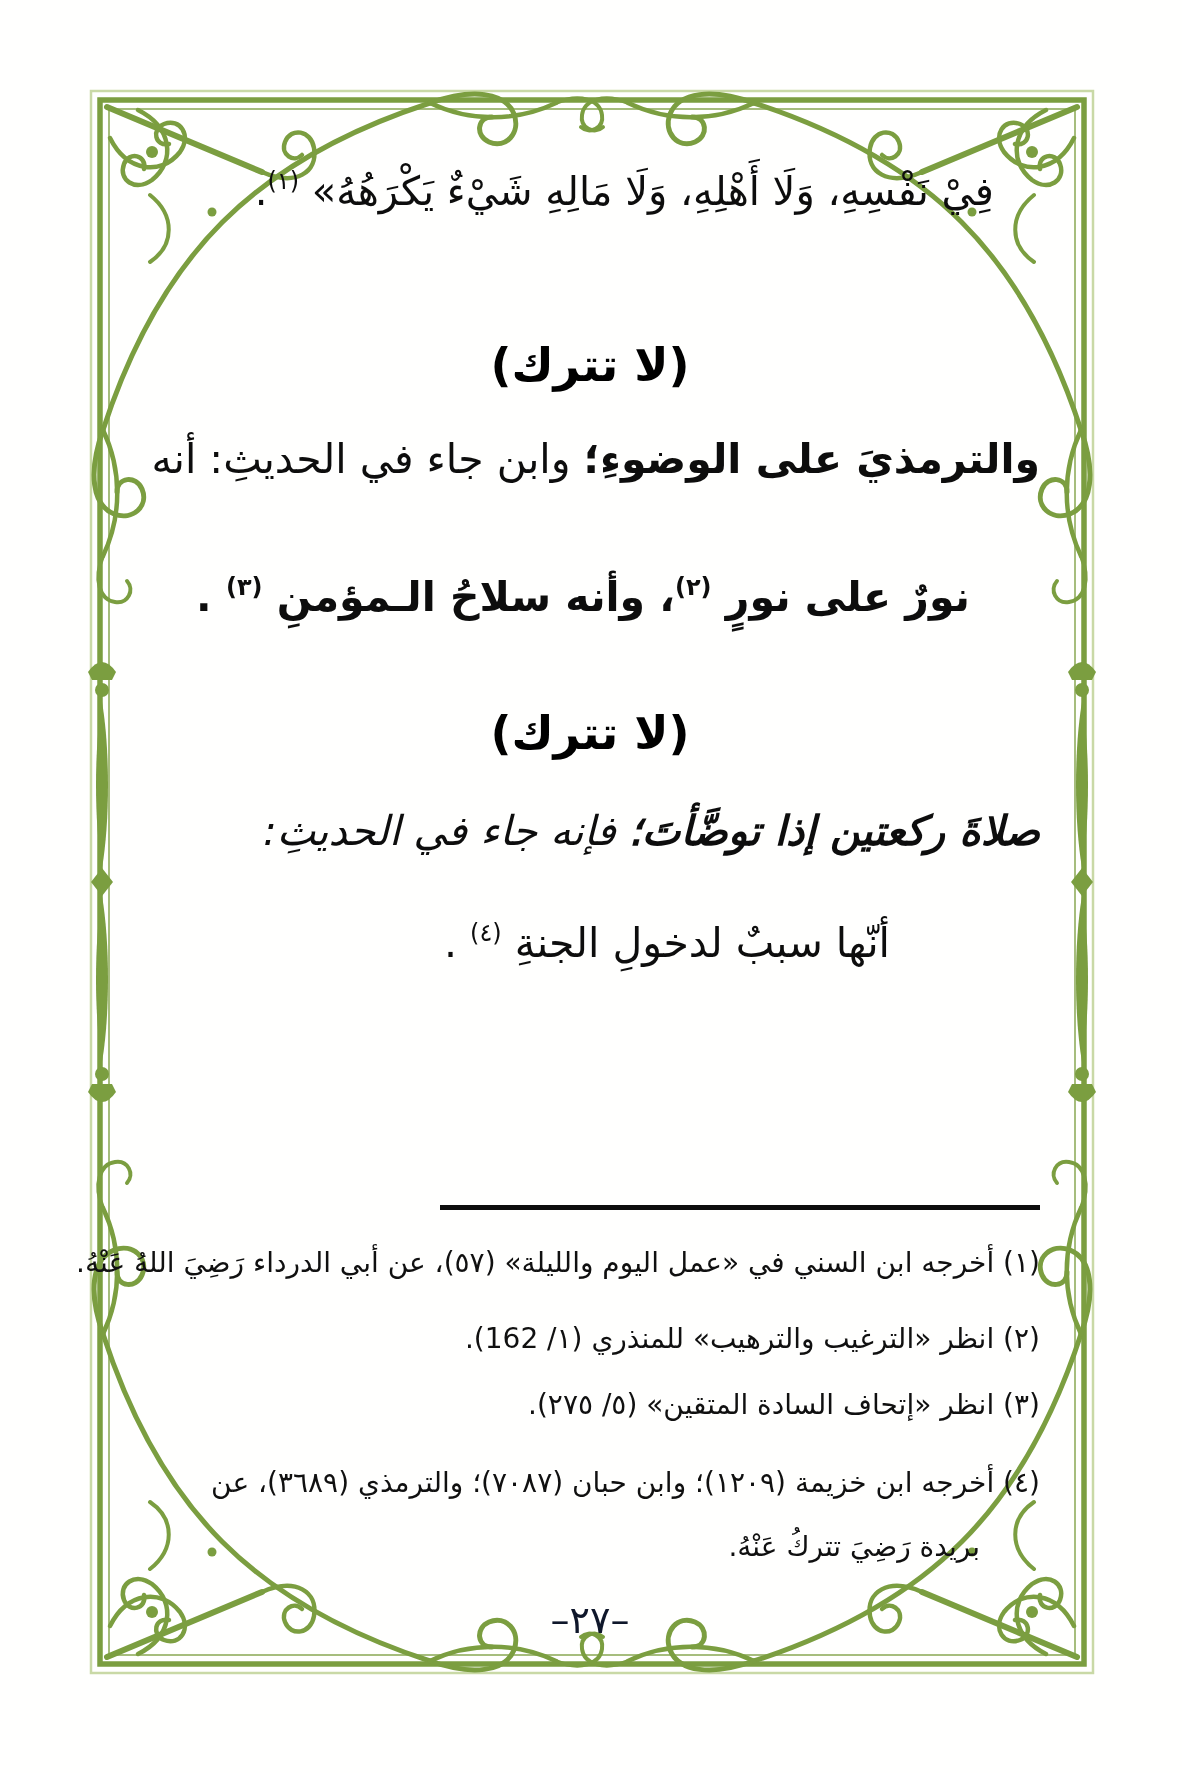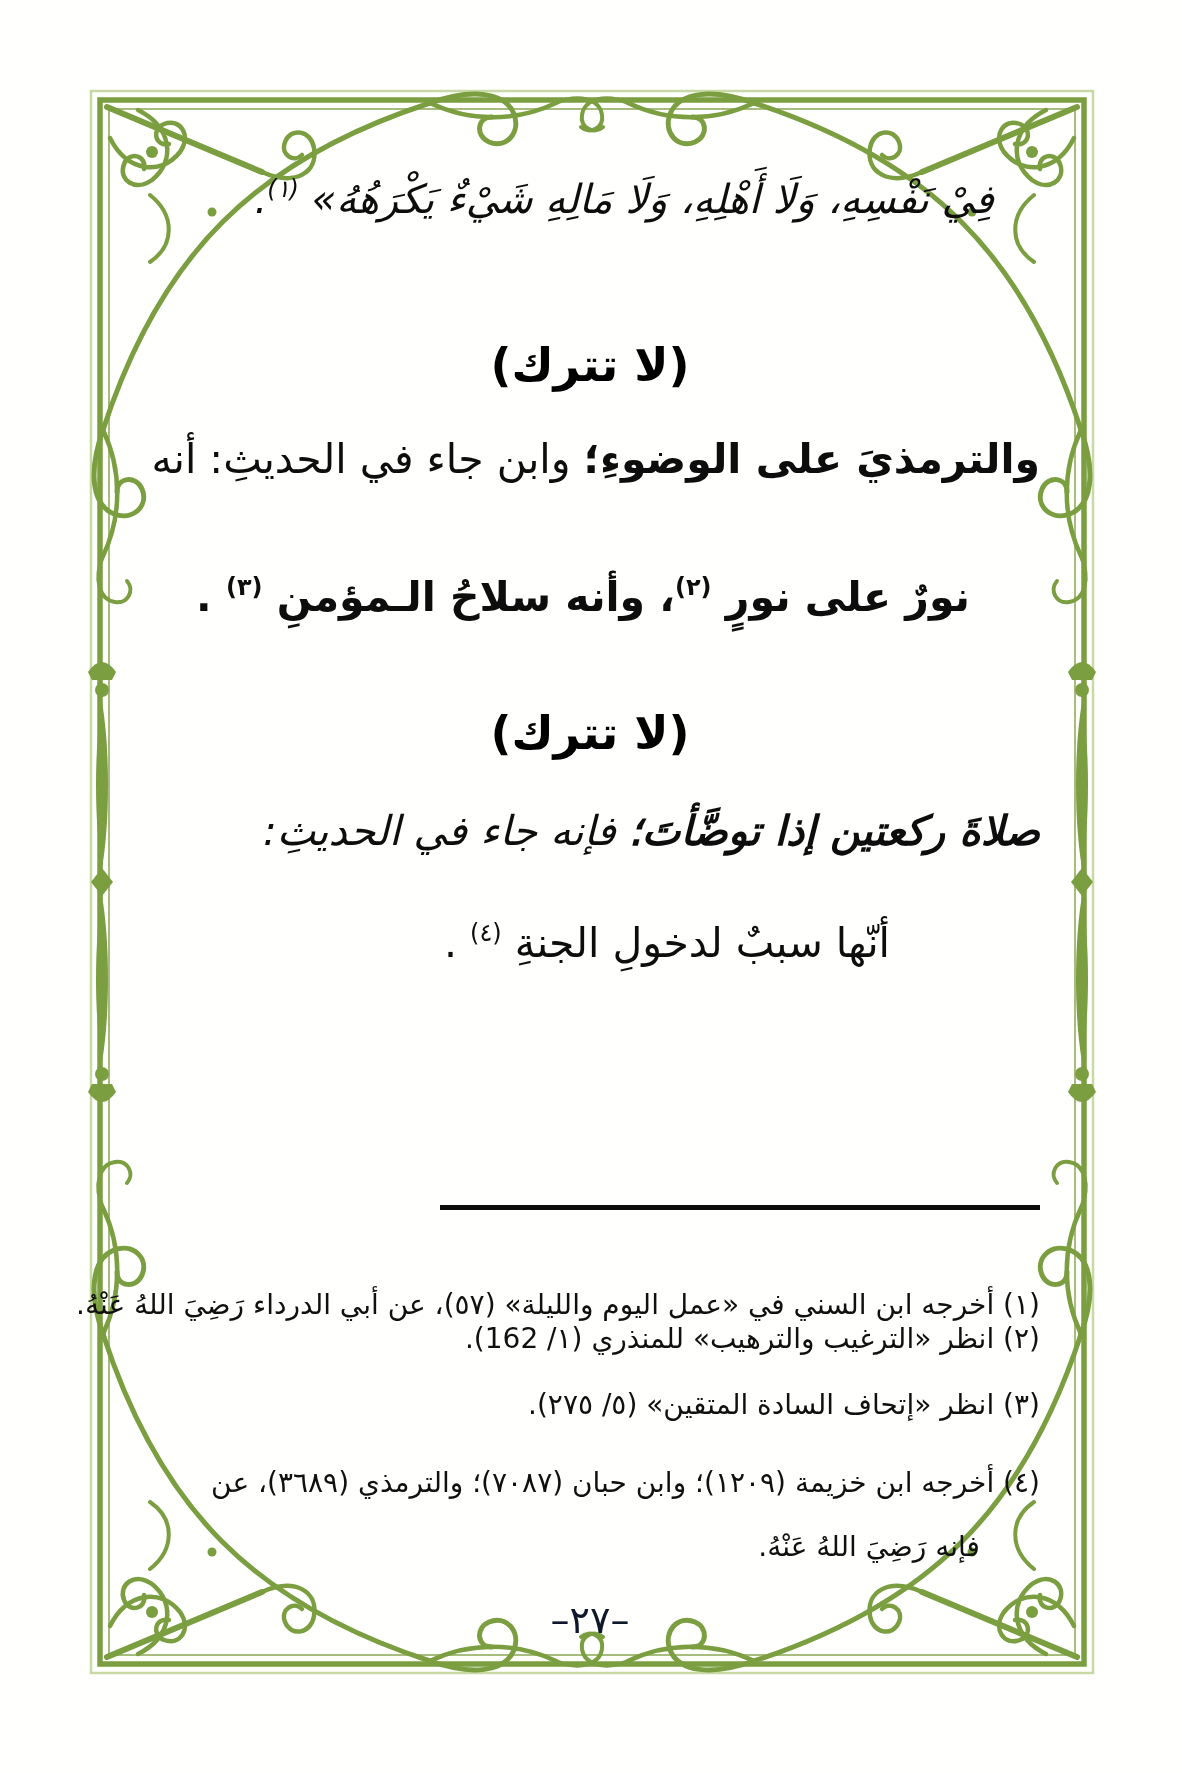--- a/index.html
+++ b/index.html
@@ -12,21 +12,21 @@
     direction:rtl;
   }
   .frame{position:absolute;top:0;left:0;}
   .content{position:absolute;inset:0;color:#0d0d0d;}
   .line{
     position:absolute;right:142px;left:140px;
     text-align:right;direction:rtl;
     font-size:41px;line-height:1.55;color:#0d0d0d;
     white-space:nowrap;
   }
-  .hadith{top:168px;font-size:40px;padding-right:46px;font-style:italic;}
+  .hadith{top:160px;font-size:40px;padding-right:46px;}
   .heading{
     position:absolute;right:142px;left:140px;text-align:center;
     font-size:46px;font-weight:bold;color:#000;letter-spacing:1px;
   }
   .heading1{top:338px;}
   .heading2{top:706px;}
   .p1l1{top:428px;}
   .p1l2{top:566px;padding-right:70px;font-weight:bold;}
   .p2l1{top:800px;font-style:italic;}
   .p2l2{top:912px;padding-right:150px;}
@@ -38,21 +38,21 @@
   .separator{
     position:absolute;top:1205px;right:142px;width:600px;height:5px;
     background:#0d0d0d;
   }
   .fnline{
     position:absolute;right:142px;left:120px;
     text-align:right;direction:rtl;
     font-size:28px;line-height:1.5;color:#101010;
     white-space:nowrap;
   }
-  .fn1{top:1284px;margin-left:8px;}
+  .fn1{top:1242px;margin-left:8px;}
   .fn2{top:1318px;}
   .fn3{top:1384px;}
   .fn4a{top:1462px;}
   .fn4b{top:1526px;padding-right:60px;}
   .pagenum{
     position:absolute;top:1598px;right:142px;left:140px;
     text-align:center;font-size:38px;color:#0f172a;
   }
 </style>
 </head>
@@ -136,18 +136,18 @@
     </div>
     <div class="line p2l2">
       <span>أنّها سببٌ لدخولِ الجنةِ </span><span class="fnmark">(٤)</span><span> .</span>
     </div>
 
     <div class="separator"></div>
     <div class="fnline fn1">(١) أخرجه ابن السني في «عمل اليوم والليلة» (٥٧)، عن أبي الدرداء رَضِيَ اللهُ عَنْهُ.</div>
     <div class="fnline fn2">(٢) انظر «الترغيب والترهيب» للمنذري (١/ 162).</div>
     <div class="fnline fn3">(٣) انظر «إتحاف السادة المتقين» (٥/ ٢٧٥).</div>
     <div class="fnline fn4a">(٤) أخرجه ابن خزيمة (١٢٠٩)؛ وابن حبان (٧٠٨٧)؛ والترمذي (٣٦٨٩)، عن</div>
-    <div class="fnline fn4b">فإنه رَضِيَ اللهُ عَنْهُ.</div>
+    <div class="fnline fn4b">بريدة رَضِيَ تتركُ عَنْهُ.</div>
 
     <div class="pagenum">–٢٧–</div>
 
   </main>
 </div>
 
 </body></html>

